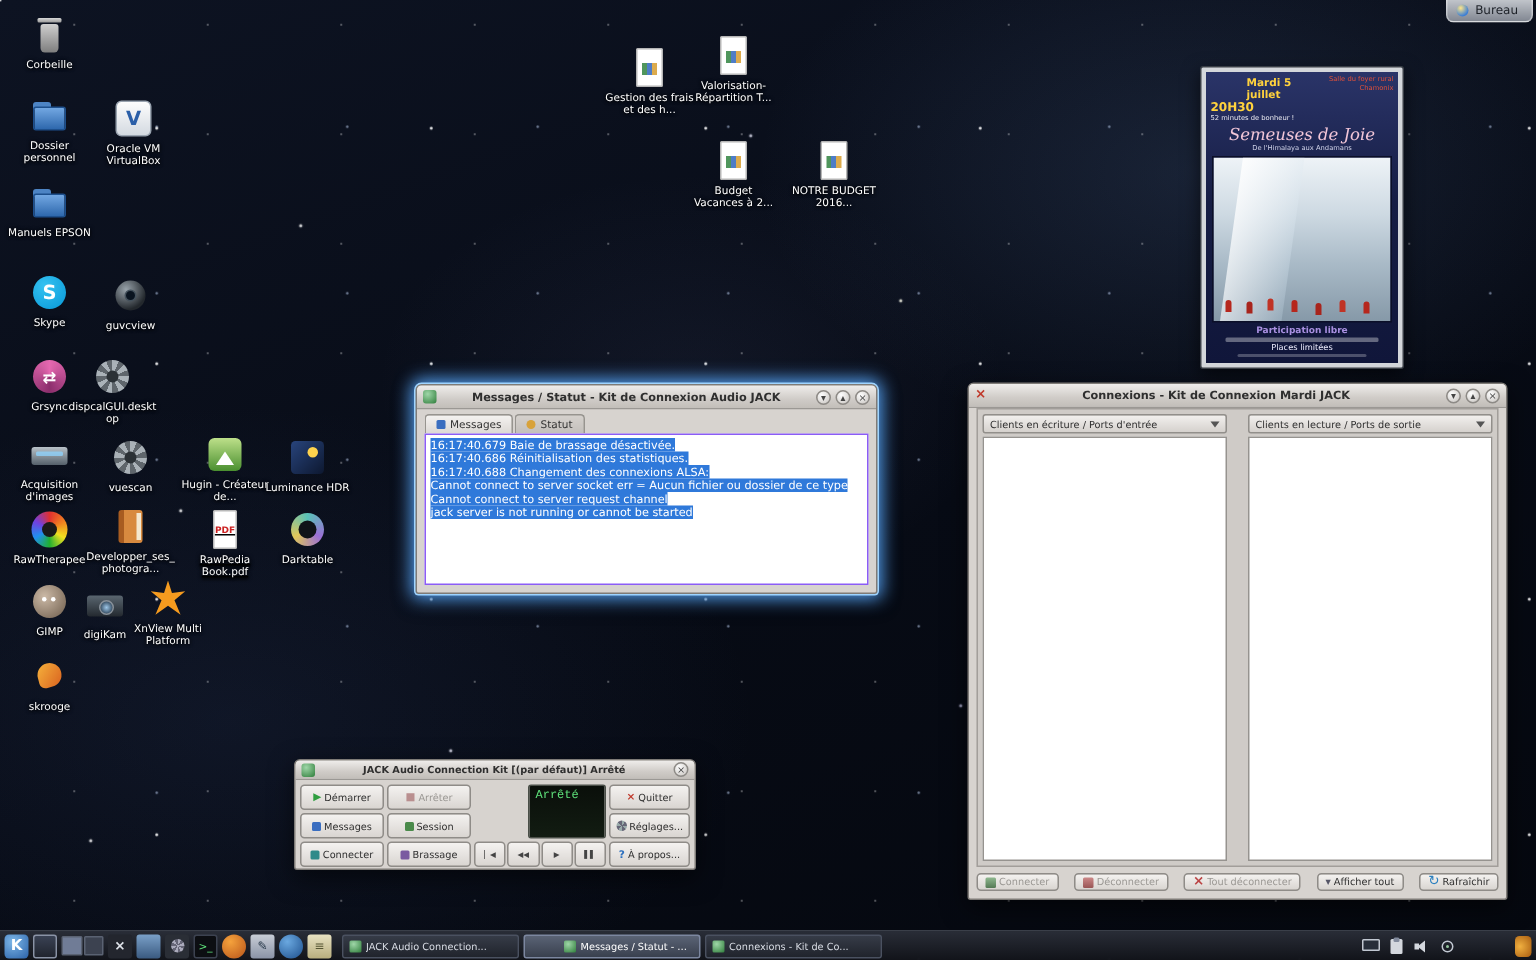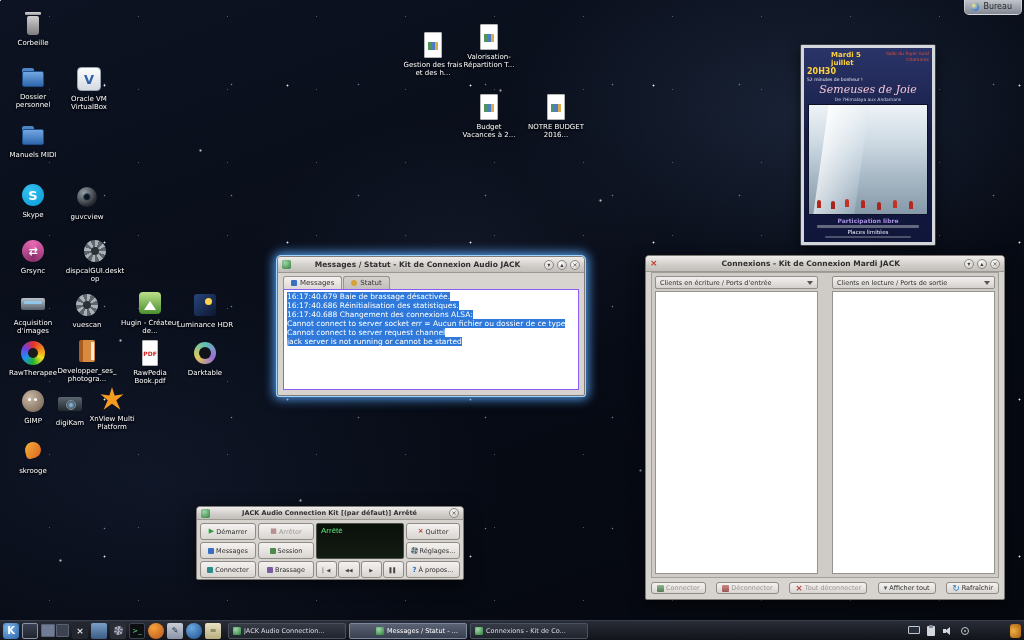--- a/index.html
+++ b/index.html
@@ -157,21 +157,21 @@
   .ji-play{color:#2f9e3f;}
   .ji-stop{color:#b98f8f;}
   .ji-quit{color:#c0392b;font-weight:bold;}
   .ji-dot-blue{width:6px;height:6px;background:#3a6ec0;border-radius:1px;display:inline-block;}
   .ji-dot-green{width:6px;height:6px;background:#4a8a4a;border-radius:1px;display:inline-block;}
   .ji-gear{width:7px;height:7px;border-radius:50%;background:repeating-conic-gradient(#9aa 0 40deg,#667 40deg 90deg);display:inline-block;}
   .ji-dot-teal{width:6px;height:6px;background:#2e8a8a;border-radius:1px;display:inline-block;}
   .ji-dot-purple{width:6px;height:6px;background:#7a5aa0;border-radius:1px;display:inline-block;}
   .ji-info{color:#2a6fbf;font-weight:bold;font-size:7px;}
   #lcd{grid-column:3;grid-row:1/3;background:linear-gradient(#0a0f0a,#121c12);border:1px solid #4a4f48;
-    border-radius:2px;color:#5ee07a;font-size:8px;padding:2px 4px;font-family:Liberation Sans, sans-serif;}
+    border-radius:2px;color:#5ee07a;font-size:8px;padding:2px 4px;font-family:Liberation Mono, monospace;margin-left:36px;}
   #transport{grid-column:3;grid-row:3;display:flex;gap:1px;}
   #transport .btn{flex:1;font-size:5px;padding:0;color:#444;}
 
   
   #taskbar{position:absolute;left:0;right:0;bottom:0;height:20px;display:flex;align-items:center;gap:3px;
     padding:0 3px;background:linear-gradient(rgba(42,46,56,.96),rgba(18,20,26,.97));border-top:1px solid #3a3f49;}
   .tbi{width:16px;height:16px;flex:none;border-radius:2px;display:flex;align-items:center;justify-content:center;font-size:9px;color:#dfe3ea;}
   .tbi-kmenu{background:radial-gradient(circle at 35% 30%,#7db7e8,#2b62a8);font-weight:bold;font-size:10px;color:#fff;border-radius:3px;}
   .tbi-desktop{border:1px solid #8a93a6;background:linear-gradient(#3a4254,#20242e);}
   .pager{width:28px;height:13px;display:flex;gap:1px;flex:none;}
@@ -228,39 +228,39 @@
         <div class="dlabel">Dossier personnel</div>
       </div>
       <div class="desktop-icon" style="left: 59px; top: 64px;">
         <div class="dicon ic-vbox">
           <span class="g">V</span>
         </div>
         <div class="dlabel">Oracle VM VirtualBox</div>
       </div>
       <div class="desktop-icon" style="left: 3px; top: 120px;">
         <div class="dicon ic-folder"></div>
-        <div class="dlabel">Manuels MIDI</div>
+        <div class="dlabel">Manuels EPSON</div>
       </div>
       <div class="desktop-icon" style="left: 3px; top: 180px;">
         <div class="dicon ic-skype">
           <span class="g">S</span>
         </div>
         <div class="dlabel">Skype</div>
       </div>
       <div class="desktop-icon" style="left: 57px; top: 182px;">
         <div class="dicon ic-cam"></div>
         <div class="dlabel">guvcview</div>
       </div>
       <div class="desktop-icon" style="left: 3px; top: 236px;">
         <div class="dicon ic-grsync">
           <span class="g">⇄</span>
         </div>
         <div class="dlabel">Grsync</div>
       </div>
-      <div class="desktop-icon" style="left: 65px; top: 236px;">
+      <div class="desktop-icon" style="left: 45px; top: 236px;">
         <div class="dicon ic-gear"></div>
         <div class="dlabel">dispcalGUI.desktop</div>
       </div>
       <div class="desktop-icon" style="left: 3px; top: 288px;">
         <div class="dicon ic-scanner"></div>
         <div class="dlabel">Acquisition d'images</div>
       </div>
       <div class="desktop-icon" style="left: 57px; top: 290px;">
         <div class="dicon ic-gear"></div>
         <div class="dlabel">vuescan</div>
@@ -274,21 +274,21 @@
         <div class="dlabel">Luminance HDR</div>
       </div>
       <div class="desktop-icon" style="left: 3px; top: 338px;">
         <div class="dicon ic-rt"></div>
         <div class="dlabel">RawTherapee</div>
       </div>
       <div class="desktop-icon" style="left: 57px; top: 336px;">
         <div class="dicon ic-book"></div>
         <div class="dlabel">Developper_ses_photogra...</div>
       </div>
-      <div class="desktop-icon" style="left: 120px; top: 338px;">
+      <div class="desktop-icon" style="left: 120px; top: 338px; text-decoration: underline;">
         <div class="dicon ic-pdf">
           <span class="g">PDF</span>
         </div>
         <div class="dlabel">RawPedia Book.pdf</div>
       </div>
       <div class="desktop-icon" style="left: 175px; top: 338px;">
         <div class="dicon ic-dt"></div>
         <div class="dlabel">Darktable</div>
       </div>
       <div class="desktop-icon" style="left: 3px; top: 386px;">

